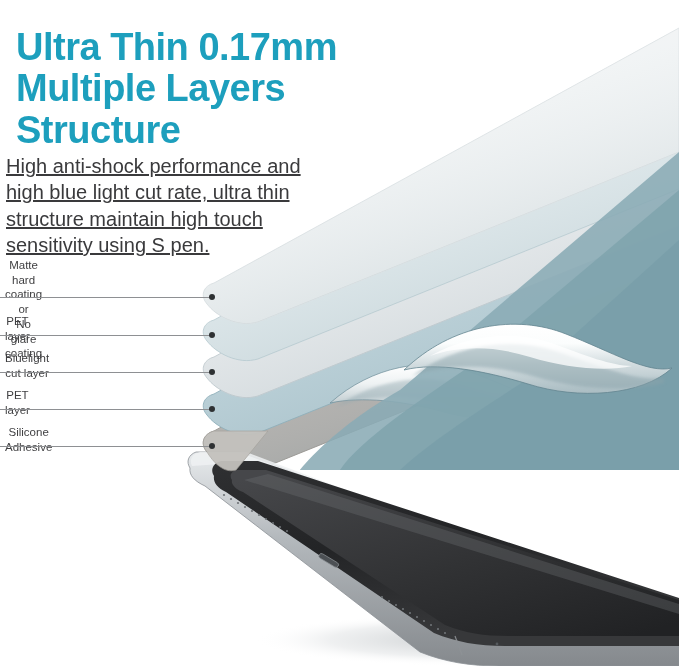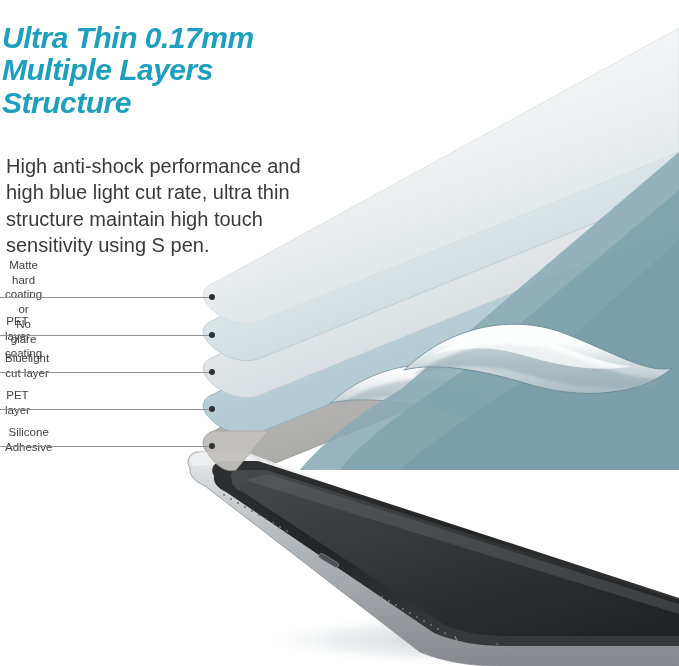--- a/index.html
+++ b/index.html
@@ -23,44 +23,44 @@
   #artwork {
     position: absolute;
     inset: 0;
     width: 679px;
     height: 666px;
   }
 
   
   #headline {
     position: absolute;
-    left: 2px;
+    left: 16px;
     top: 2px;
     width: 400px;
     color: #1d9fbd;
-    font-size: 30px;
+    font-size: 38px;
     font-weight: bold;
     line-height: 1.08;
     letter-spacing: -0.5px;
     z-index: 20;
     white-space: pre-line;
-    font-style: italic;
   }
 
   
   #bodycopy {
     position: absolute;
     left: 6px;
     top: 133px;
     width: 320px;
     color: #3a3a3c;
     font-size: 20px;
     line-height: 1.32;
     z-index: 20;
     white-space: pre-line;
+    text-decoration: underline;
   }
 
   
   #callouts {
     position: absolute;
     inset: 0;
     z-index: 25;
     pointer-events: none;
   }
   .callout { position: absolute; pointer-events: auto; }

